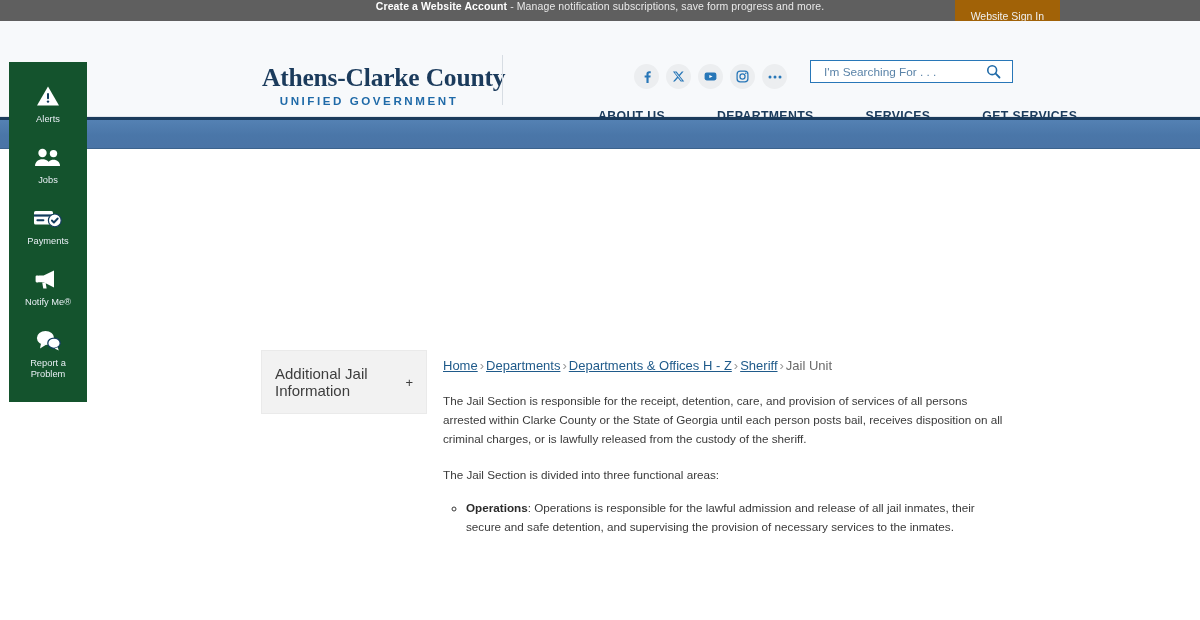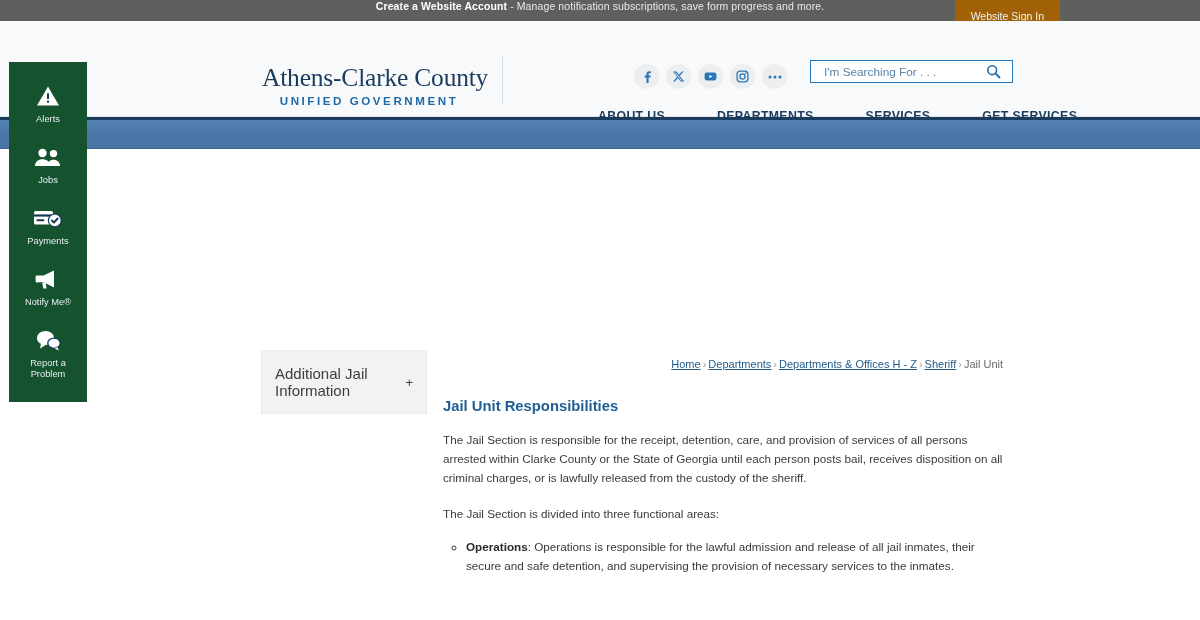--- a/index.html
+++ b/index.html
@@ -45,21 +45,21 @@
     border-bottom: 1px solid #e2e7ec;
   }
   .logo-wrap {
     position: absolute;
     left: 262px; top: 44px;
     width: 214px;
     text-align: center;
   }
   .logo-main {
     font-family: "Liberation Serif", serif;
-    font-weight: normal;
+    font-weight: bold;
     font-size: 25.5px;
     color: #1b3b5c;
     letter-spacing: -0.2px;
     line-height: 1;
     white-space: nowrap;
   }
   .logo-sub {
     font-size: 11.6px;
     font-weight: bold;
     color: #1f6aa8;
@@ -194,25 +194,24 @@
   }
   .accordion-label { font-size: 15px; color: #3d3d3d; }
   .accordion-plus { font-size: 13px; color: #3d3d3d; line-height: 1; }
 
   .main-col {
     position: absolute;
     left: 443px; top: 186px;
     width: 560px;
   }
   .breadcrumb {
-    font-size: 11px;
+    font-size: 13px;
     color: #6a6a6a;
     margin-bottom: 0;
     line-height: 1.4;
-    text-align: right;
   }
   .breadcrumb a {
     color: #1f5a8a;
     text-decoration: underline;
   }
   .breadcrumb .sep { color: #9a9a9a; margin: 0 2px; }
   .breadcrumb .current { color: #6a6a6a; }
 
   .page-title {
     font-size: 25px;
@@ -387,21 +386,20 @@
     <span class="accordion-plus">+</span>
   </div>
 
   <div class="main-col">
 
     <div class="breadcrumb">
       <a>Home</a><span class="sep">›</span><a>Departments</a><span class="sep">›</span><a>Departments &amp; Offices H - Z</a><span class="sep">›</span><a>Sheriff</a><span class="sep">›</span><span class="current">Jail Unit</span>
     </div>
 
 
-    <h2 class="section-head">Jail Unit Responsibilities</h2>
 
     <p class="body-p">The Jail Section is responsible for the receipt, detention, care, and provision of services of all persons arrested within Clarke County or the State of Georgia until each person posts bail, receives disposition on all criminal charges, or is lawfully released from the custody of the sheriff.</p>
     <p class="body-p">The Jail Section is divided into three functional areas:</p>
 
     <ul class="lvl1">
       <li>
         <span class="b">Operations</span><span>: Operations is responsible for the lawful admission and release of all jail inmates, their secure and safe detention, and supervising the provision of necessary services to the inmates.</span>
       </li>
 
     </ul>

